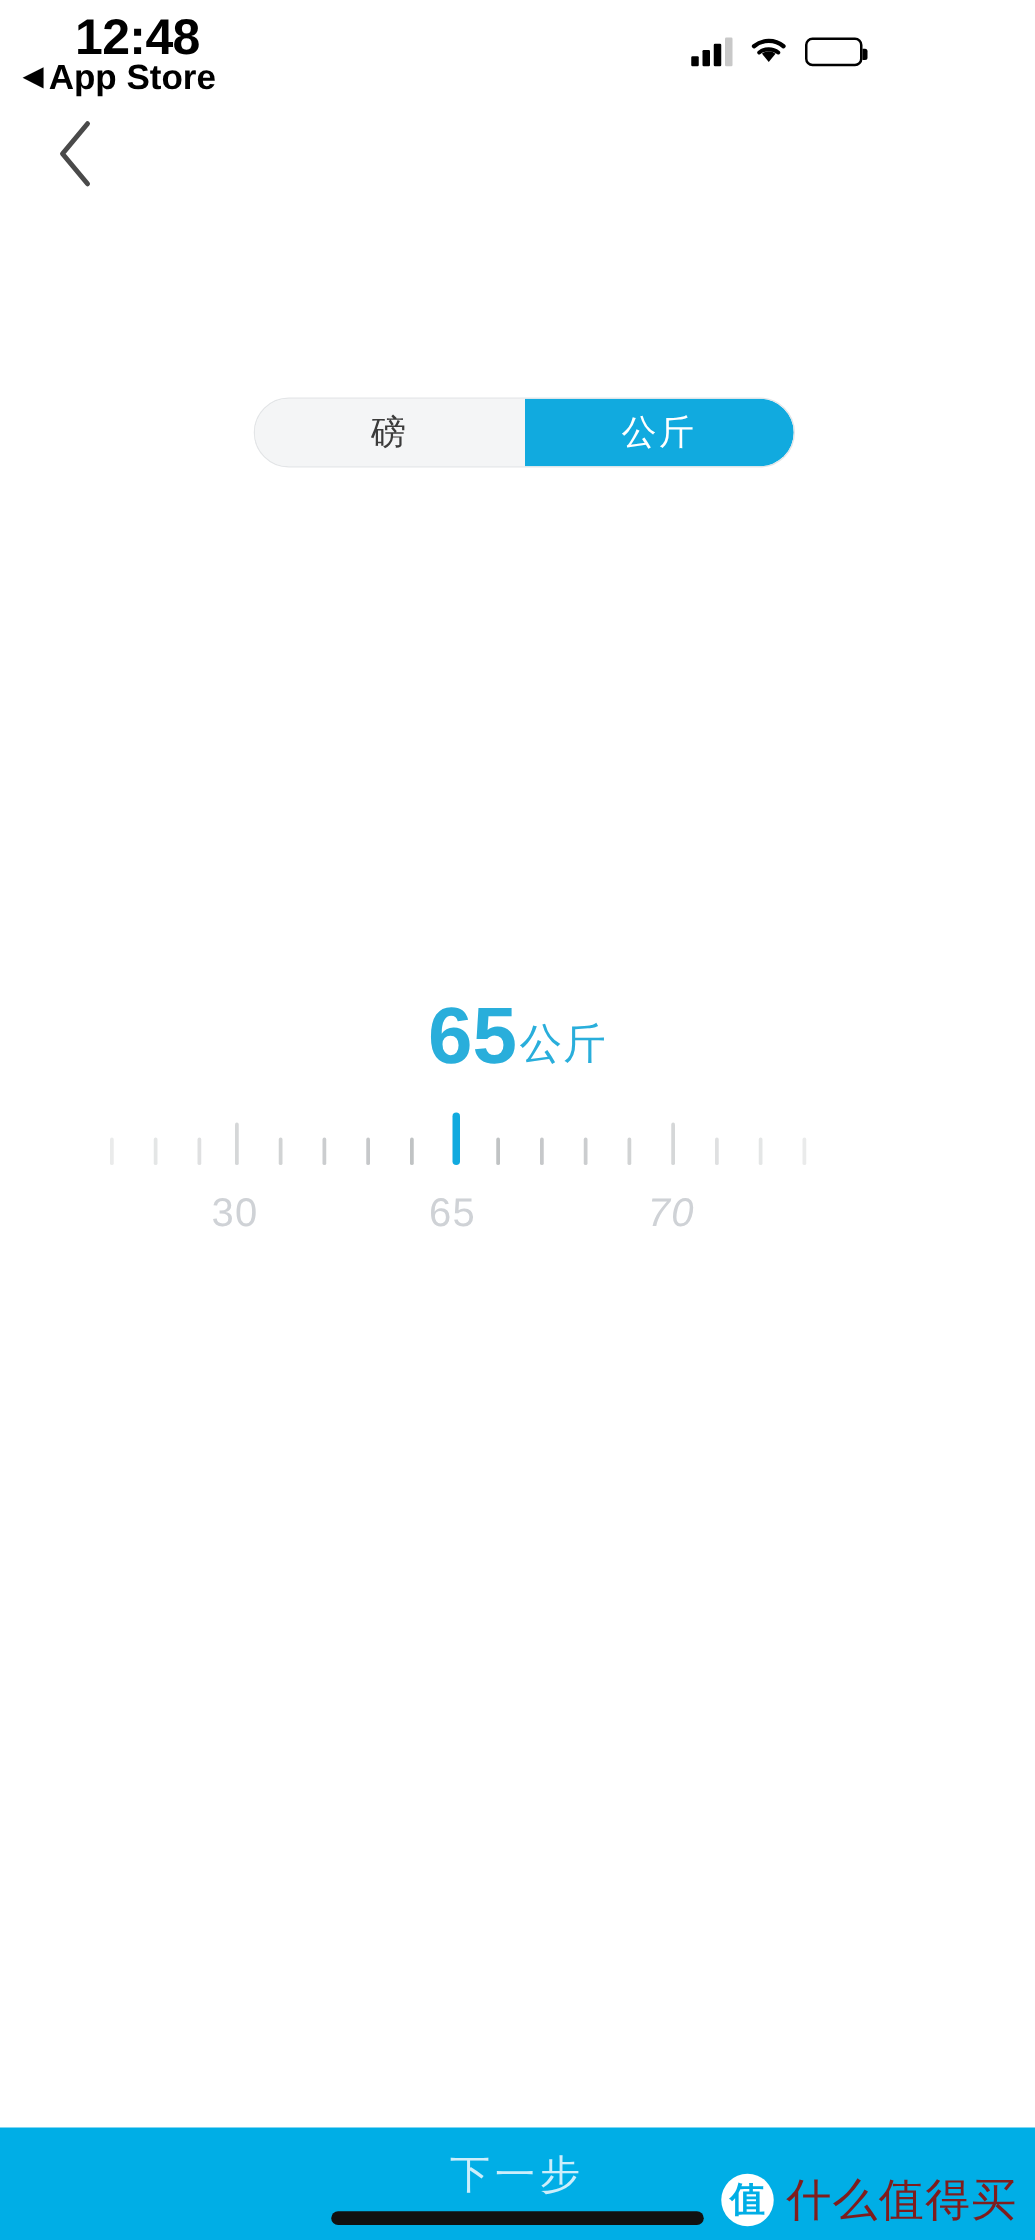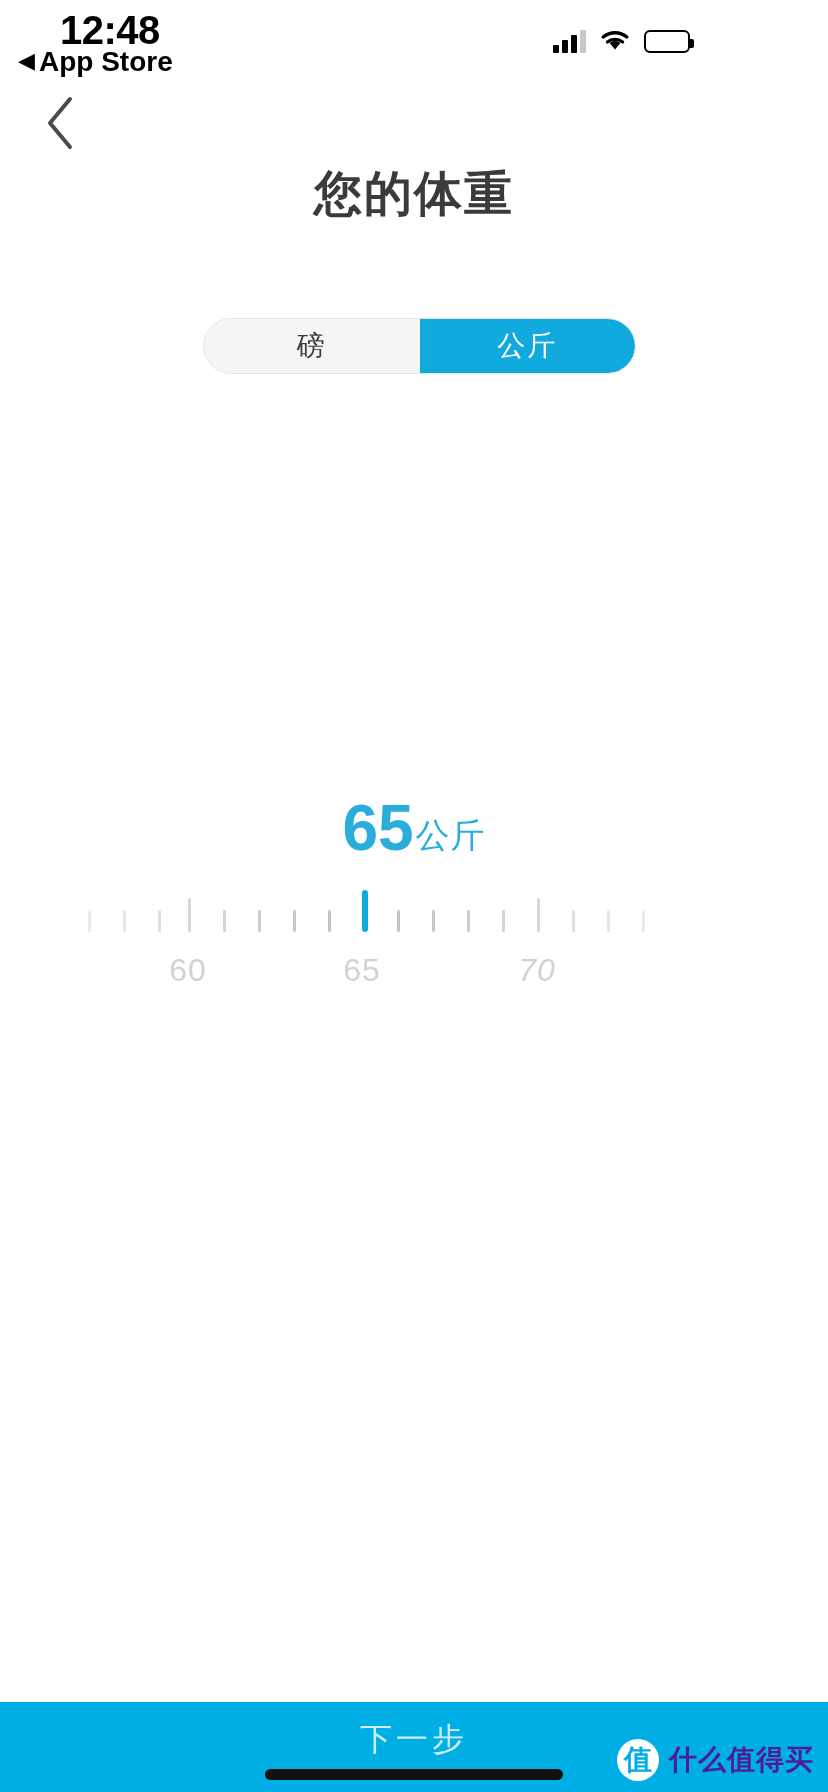--- a/index.html
+++ b/index.html
@@ -136,21 +136,21 @@
     position:absolute; right:14px; bottom:10px;
     display:flex; align-items:center; gap:10px;
   }
   #watermark .wm-badge {
     width:42px; height:42px; border-radius:50%; background:#ffffff;
     color:#00AEE6; font-size:28px; font-weight:700;
     display:flex; align-items:center; justify-content:center;
     line-height:42px;
   }
   #watermark .wm-text {
-    font-size:28px; font-weight:700; color:#4c1d95; letter-spacing:1px;
+    font-size:36px; font-weight:400; color:#7f1d1d; letter-spacing:1px;
     line-height:44px;
   }
 </style>
 </head>
 <body>
 
 <div id="screen">
 
   <div id="statusbar">
     <div id="status-time">12:48</div>
@@ -179,21 +179,20 @@
   </div>
 
   <div id="back-btn">
     <span>
       <svg width="34" height="56" viewBox="0 0 34 56">
         <path d="M27 4 L7 28 L27 52" stroke="#4a4a4a" stroke-width="4" fill="none" stroke-linecap="round" stroke-linejoin="round"></path>
       </svg>
     </span>
   </div>
 
-  <div id="page-title">您的体重</div>
 
   <div id="unit-toggle">
     <div class="seg inactive">磅</div>
     <div class="seg active">公斤</div>
   </div>
 
   <div id="value-readout">
     <span id="value-number">65</span>
     <span id="value-unit">公斤</span>
   </div>
@@ -211,21 +210,21 @@
       <div class="tick minor" style="left: 397px; opacity: 0.9;"></div>
       <div class="tick minor" style="left: 432px; opacity: 0.82;"></div>
       <div class="tick minor" style="left: 467px; opacity: 0.74;"></div>
       <div class="tick minor" style="left: 502px; opacity: 0.66;"></div>
       <div class="tick major" style="left: 537px; opacity: 0.6;"></div>
       <div class="tick minor" style="left: 572px; opacity: 0.46;"></div>
       <div class="tick minor" style="left: 607px; opacity: 0.38;"></div>
       <div class="tick minor" style="left: 642px; opacity: 0.3;"></div>
     </div>
   <div id="ruler-labels">
-      <div class="rlabel" style="left: 188px;">60</div>
+      <div class="rlabel" style="left: 188px;">30</div>
       <div class="rlabel" style="left: 362px;">65</div>
       <div class="rlabel" style="left: 537px; font-style: italic;">70</div>
     </div>
 
   <div id="bottom-bar">
     <div id="next-button">
       <span id="next-label">下一步</span>
     </div>
     <div id="home-indicator"></div>
     <div id="watermark">

